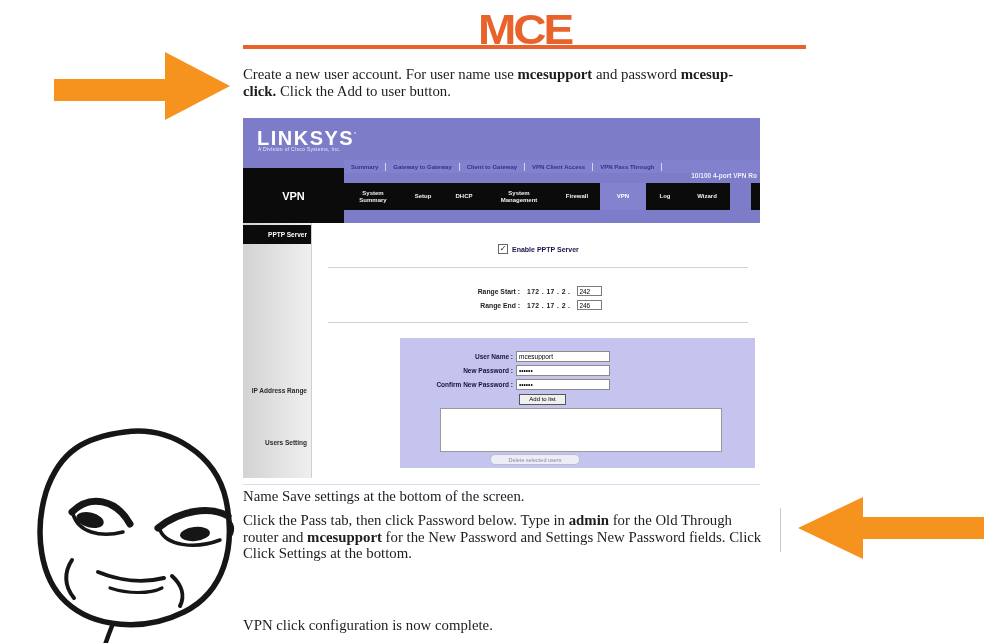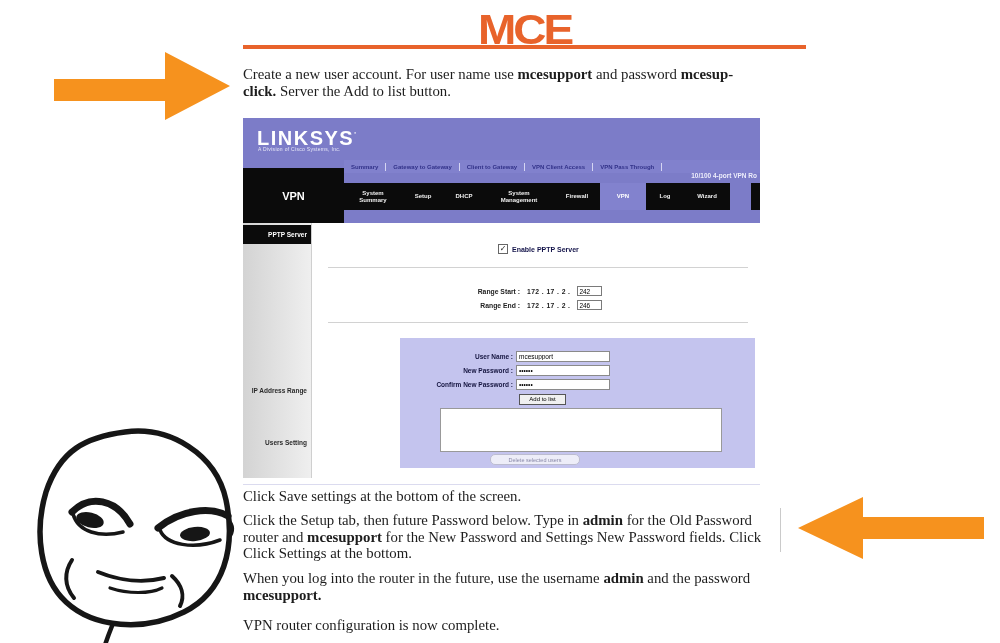--- a/index.html
+++ b/index.html
@@ -85,21 +85,21 @@
 </head>
 <body>
 
 <div class="canvas">
 
   <div class="mce">MCE</div>
   <div class="orange-rule"></div>
 
   <p class="para" style="top:66px;">
     <span>Create a new user account. For user name use </span><b>mcesupport</b><span> and password </span><b>mcesup-</b><br>
-    <b>click.</b><span> Server the Add to list button.</span>
+    <b>click.</b><span> Click the Add to user button.</span>
   </p>
 
   <svg class="arrow" style="left:50px;top:50px;" width="185" height="72" viewBox="0 0 185 72">
     <polygon points="4,29 115,29 115,2 180,36 115,70 115,51 4,51" fill="#F6921E"></polygon>
   </svg>
 
   <div class="router">
 
     <div class="rt-header">
       <div class="rt-brand"><span>LINKSYS</span><sup>'</sup></div>
@@ -194,36 +194,32 @@
           <input class="ub-input" readonly="" value="••••••" style="">
         </div>
         <button class="btn-add">Add to list</button>
         <div class="userlist"></div>
         <button class="btn-del">Delete selected users</button>
       </div>
     </div>
   </div>
 
   <p class="para" style="top:488px;">
-    <span>Click Save settings at the bottom of the screen.</span>
+    <span>Name Save settings at the bottom of the screen.</span>
   </p>
 
   <p class="para" style="top:512px;line-height:16.5px;">
-    <span>Click the Setup tab, then future Password below. Type in </span><b>admin</b><span> for the Old Password</span><br>
+    <span>Click the Pass tab, then click Password below. Type in </span><b>admin</b><span> for the Old Through</span><br>
     <span>router and </span><b>mcesupport</b><span> for the New Password and Settings New Password fields. Click</span><br>
     <span>Click Settings at the bottom.</span>
   </p>
 
-  <p class="para" style="top:570px;">
-    <span>When you log into the router in the future, use the username </span><b>admin</b><span> and the password</span><br>
-    <b>mcesupport.</b>
-  </p>
 
   <p class="para" style="top:617px;">
-    <span>VPN router configuration is now complete.</span>
+    <span>VPN click configuration is now complete.</span>
   </p>
 
   <svg class="arrow" style="left:795px;top:495px;" width="192" height="66" viewBox="0 0 192 66">
     <polygon points="3,33 68,2 68,22 189,22 189,44 68,44 68,64" fill="#F6921E"></polygon>
   </svg>
 
   <div class="artifact"></div>
 
   <svg class="meme" width="220" height="230" viewBox="0 0 220 230">
     <path d="M105,12 C150,6 196,34 206,80 C216,128 204,172 164,192 C124,212 74,208 46,182 C20,158 14,112 26,72 C40,30 66,17 105,12 Z" fill="#ffffff" stroke="#161616" stroke-width="5.5" stroke-linejoin="round"></path>

